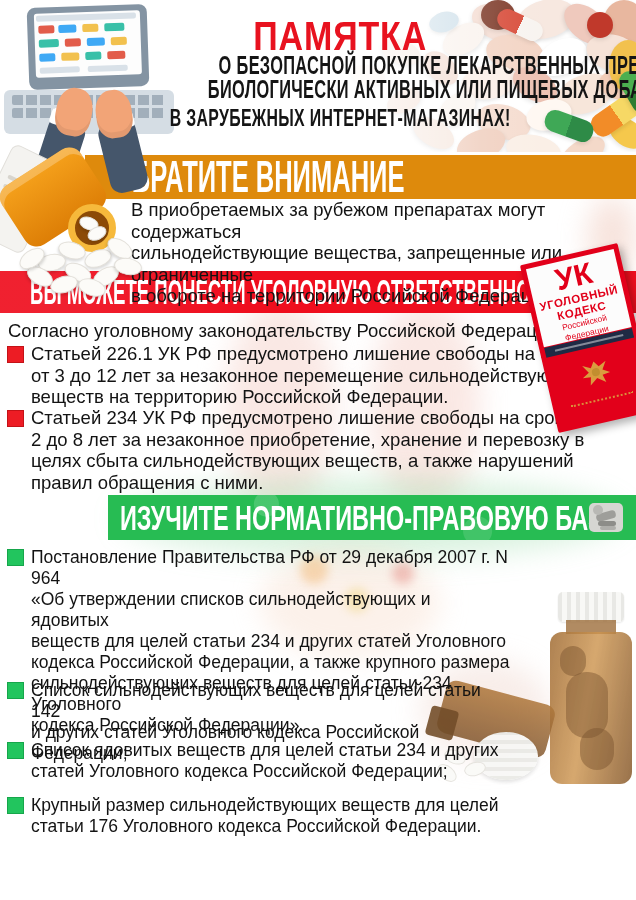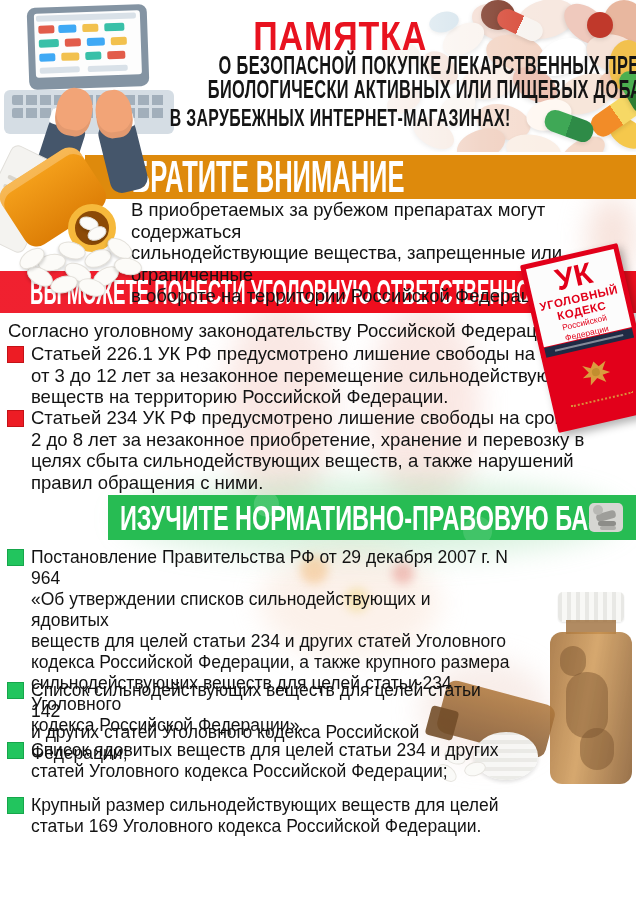--- a/index.html
+++ b/index.html
@@ -252,21 +252,21 @@
 <div class="abs bullet green" style="left:7px;top:682px;"></div>
 <div class="abs body-text item-text-green" style="top:680px;">Список сильнодействующих веществ для целей статьи 142
 и других статей Уголовного кодекса Российской Федерации;</div>
 
 <div class="abs bullet green" style="left:7px;top:742px;"></div>
 <div class="abs body-text item-text-green" style="top:740px;">Список ядовитых веществ для целей статьи 234 и других
 статей Уголовного кодекса Российской Федерации;</div>
 
 <div class="abs bullet green" style="left:7px;top:797px;"></div>
 <div class="abs body-text item-text-green" style="top:795px;">Крупный размер сильнодействующих веществ для целей
-статьи 169 Уголовного кодекса Российской Федерации.</div>
+статьи 176 Уголовного кодекса Российской Федерации.</div>
 
 <div class="abs" id="amber-bottles">
   <div class="amber-cap"></div>
   <div class="amber-neck"></div>
   <div class="amber-body">
     <div class="amber-inner" style="left:16px;top:40px;width:42px;height:66px;"></div>
     <div class="amber-inner" style="left:30px;top:96px;width:34px;height:42px;"></div>
     <div class="amber-inner" style="left:10px;top:14px;width:26px;height:30px;"></div>
   </div>
   <div class="amber-tipped"></div>

